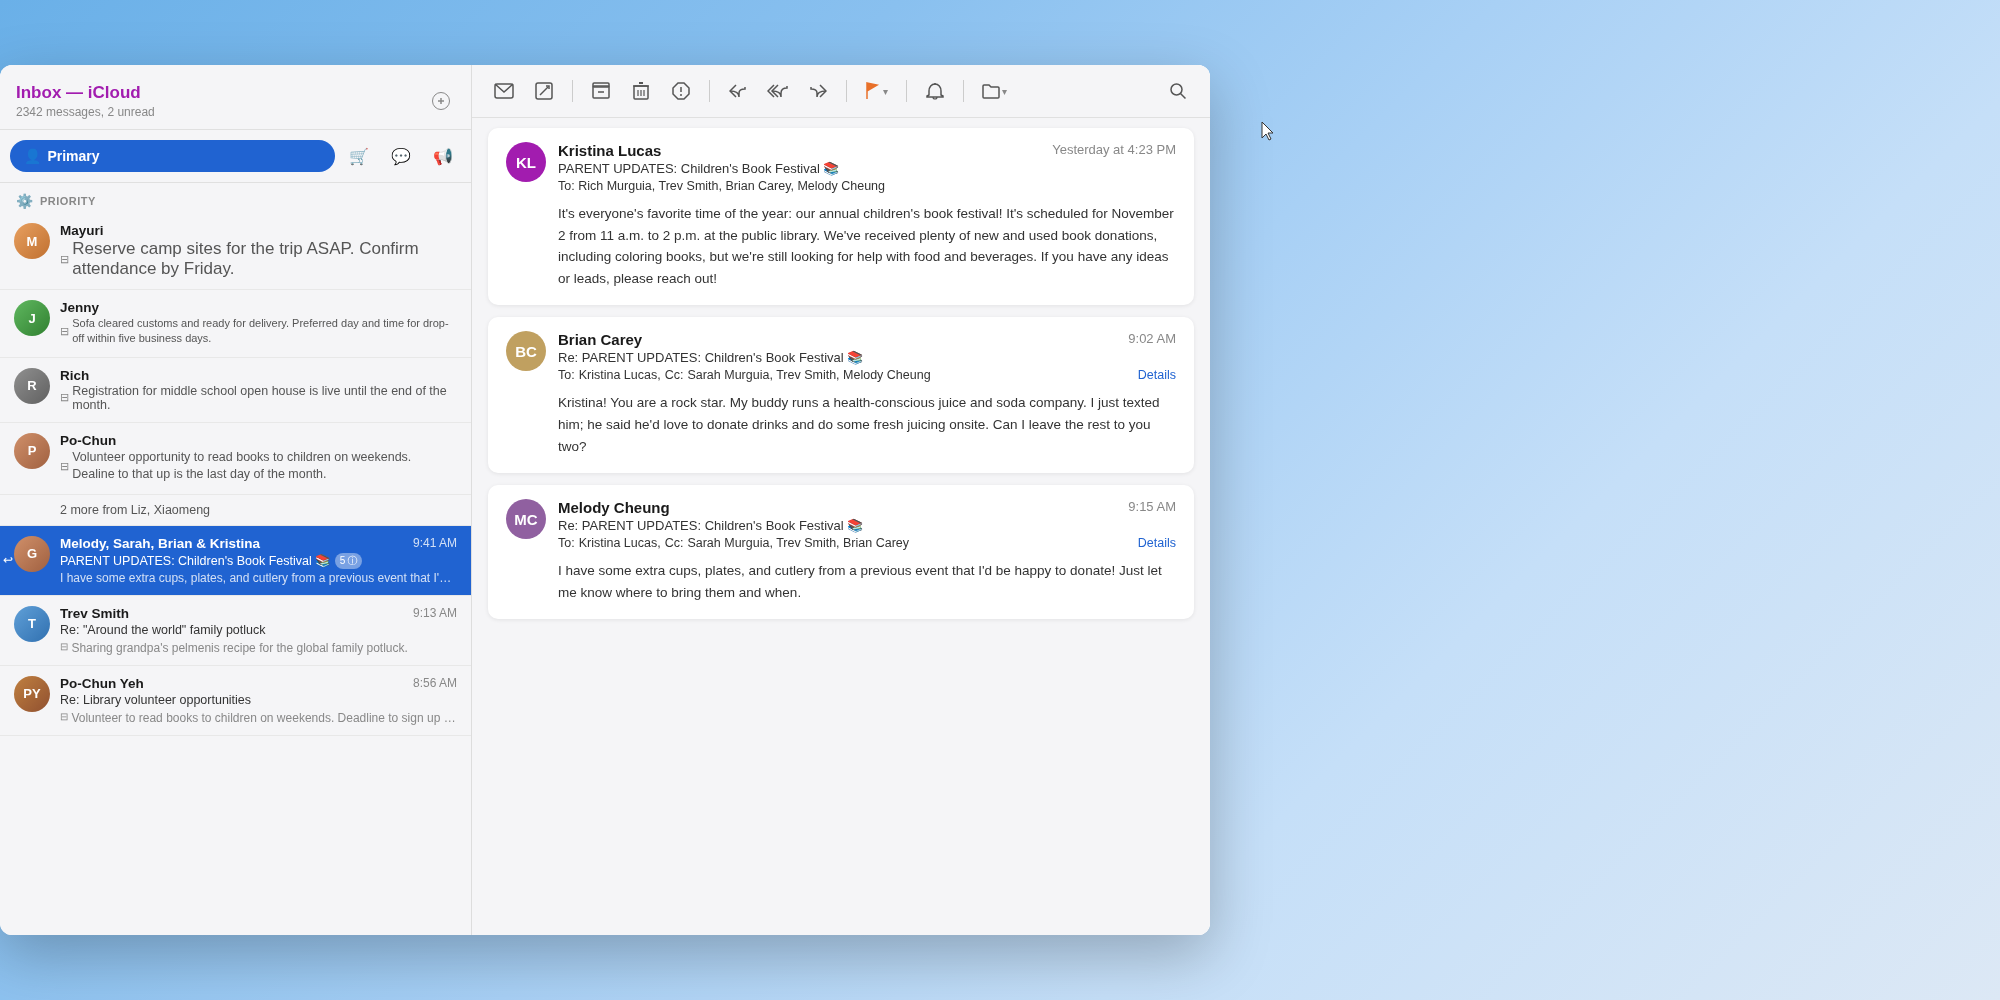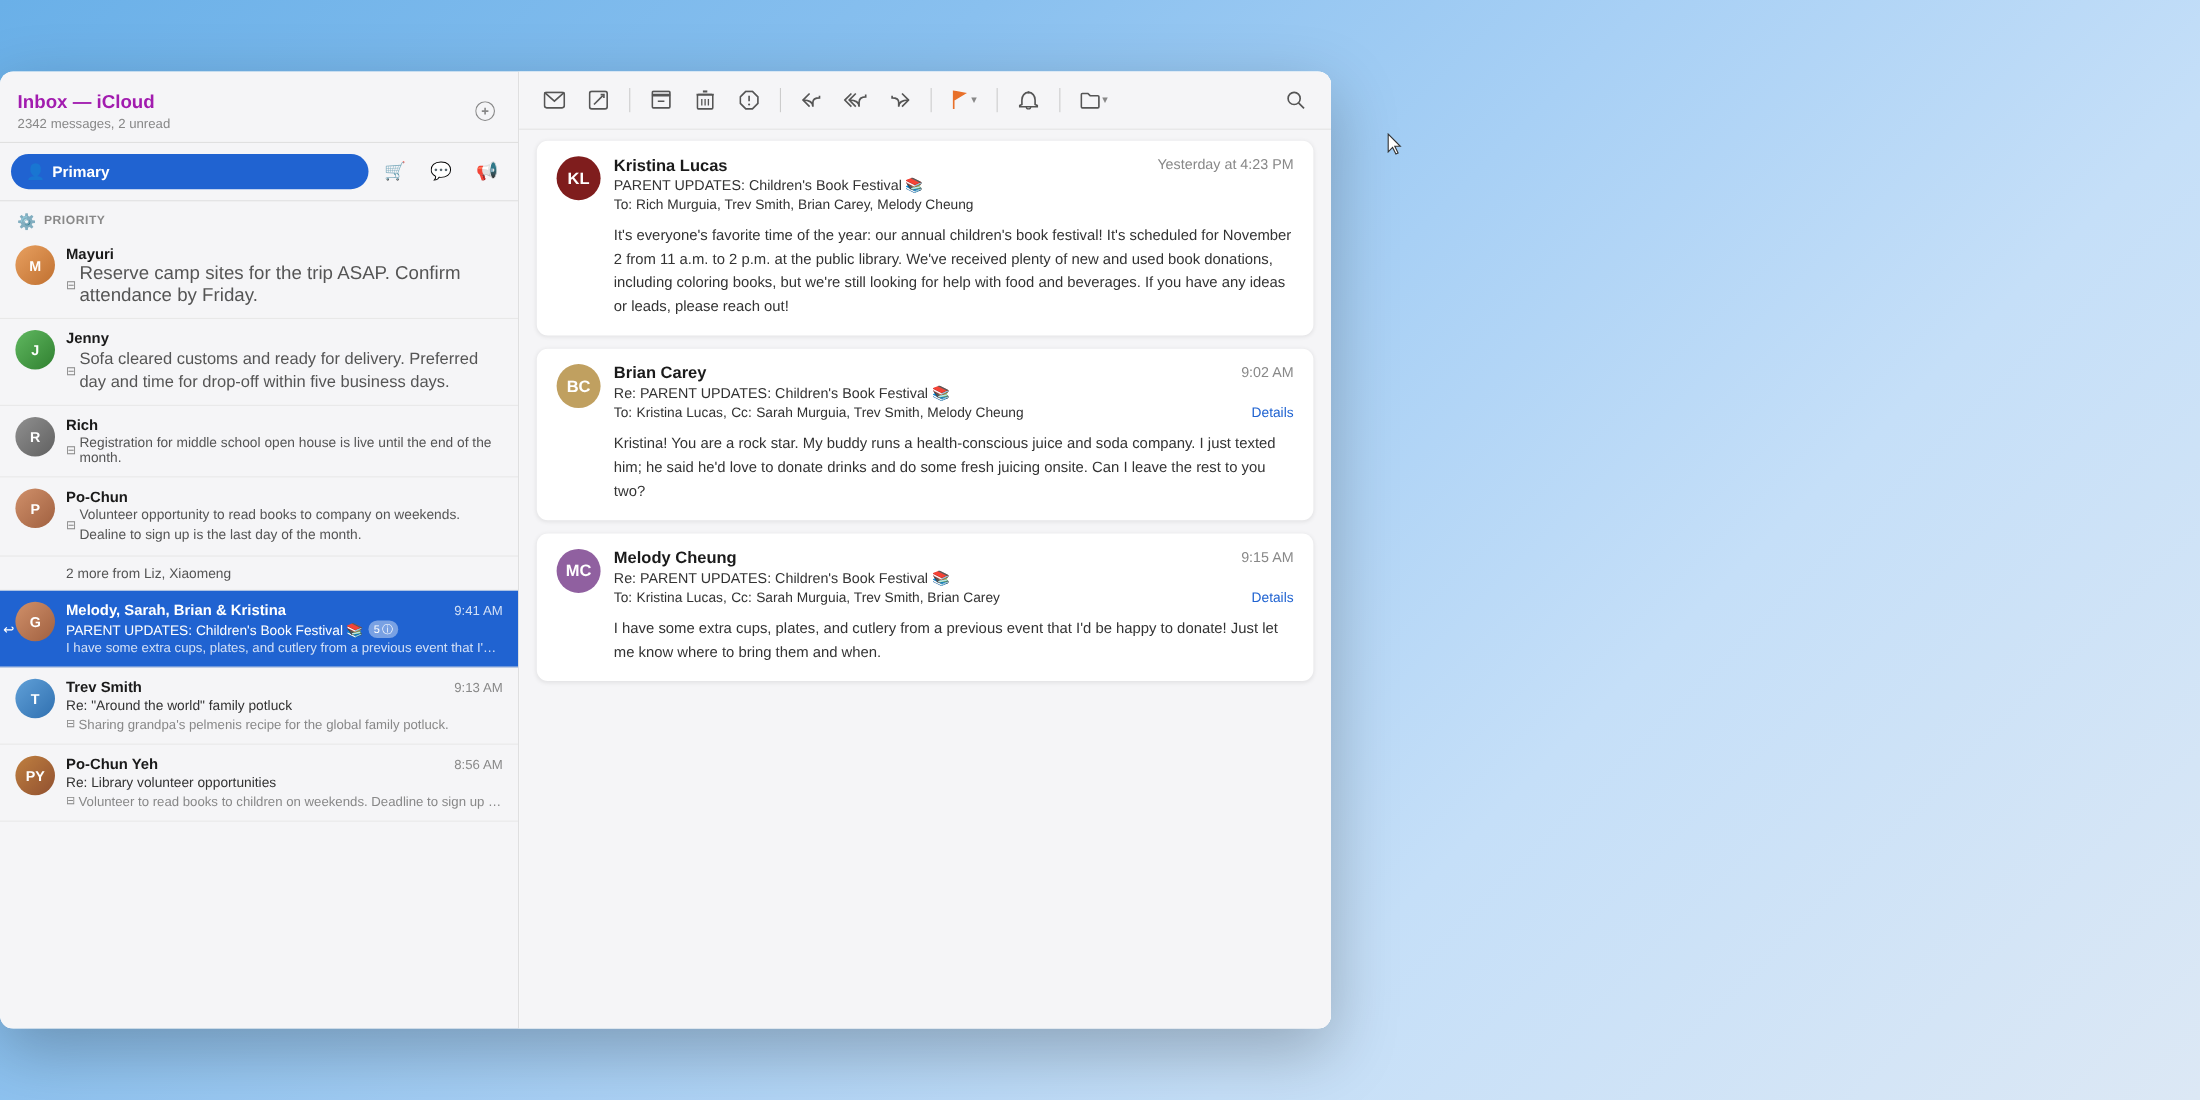--- a/index.html
+++ b/index.html
@@ -217,21 +217,21 @@
     }
     .msg-avatar {
       width: 40px; height: 40px;
       border-radius: 50%;
       display: flex; align-items: center; justify-content: center;
       font-size: 15px;
       font-weight: 600;
       color: #fff;
       flex-shrink: 0;
     }
-    .msg-avatar-kristina { background: #7f1d1d; }
+    .msg-avatar-kristina { background: #a21caf; }
     .msg-avatar-brian { background: #c0a060; }
     .msg-avatar-melody { background: #9060a0; }
     .msg-meta { flex: 1; }
     .msg-sender-row { display: flex; justify-content: space-between; }
     .msg-sender { font-size: 15px; font-weight: 700; color: #1a1a1a; }
     .msg-time { font-size: 13px; color: #888; }
     .msg-subject { font-size: 13px; color: #333; margin-top: 2px; }
     .msg-to-row { font-size: 12.5px; color: #888; margin-top: 3px; }
     .msg-to-row span { color: #333; }
     .details-link { color: #2063d1; font-size: 12.5px; cursor: pointer; }
@@ -315,21 +315,21 @@
       </div>
 
       <div class="email-item">
         <div class="avatar av-j" style="width:36px;height:36px;border-radius:50%;display:flex;align-items:center;justify-content:center;font-size:13px;font-weight:600;color:#fff;">J</div>
         <div class="email-content">
           <div class="email-header-row">
             <span class="email-sender">Jenny</span>
           </div>
           <div style="display:flex;align-items:center;gap:3px;margin-top:1px;">
             <span style="font-size:11px;color:#888;">⊟</span>
-            <span class="email-subject" style="font-size:15px;color:#555;line-height:1.4;">Sofa cleared customs and ready for delivery. Preferred day and time for drop-off within five business days.</span>
+            <span class="email-subject" style="font-size:11px;color:#555;line-height:1.4;">Sofa cleared customs and ready for delivery. Preferred day and time for drop-off within five business days.</span>
           </div>
         </div>
       </div>
 
       <div class="email-item">
         <div class="avatar av-r" style="width:36px;height:36px;border-radius:50%;display:flex;align-items:center;justify-content:center;font-size:13px;font-weight:600;color:#fff;">R</div>
         <div class="email-content">
           <div class="email-header-row">
             <span class="email-sender">Rich</span>
           </div>
@@ -341,21 +341,21 @@
       </div>
 
       <div class="email-item">
         <div class="avatar av-p" style="width:36px;height:36px;border-radius:50%;display:flex;align-items:center;justify-content:center;font-size:13px;font-weight:600;color:#fff;">P</div>
         <div class="email-content">
           <div class="email-header-row">
             <span class="email-sender">Po-Chun</span>
           </div>
           <div style="display:flex;align-items:center;gap:3px;margin-top:1px;">
             <span style="font-size:11px;color:#888;">⊟</span>
-            <span class="email-subject" style="font-size:12.5px;color:#555;line-height:1.4;">Volunteer opportunity to read books to company on weekends. Dealine to sign up is the last day of the month.</span>
+            <span class="email-subject" style="font-size:12.5px;color:#555;line-height:1.4;">Volunteer opportunity to read books to children on weekends. Dealine to that up is the last day of the month.</span>
           </div>
         </div>
       </div>
 
       <div class="more-from">2 more from Liz, Xiaomeng</div>
 
       <div class="email-item selected" style="position:relative;">
         <span class="reply-indicator" style="position:absolute;left:3px;top:50%;transform:translateY(-50%);font-size:12px;">↩</span>
         <div class="avatar av-g" style="width:36px;height:36px;border-radius:50%;display:flex;align-items:center;justify-content:center;font-size:13px;font-weight:600;color:#fff;">G</div>
         <div class="email-content">

